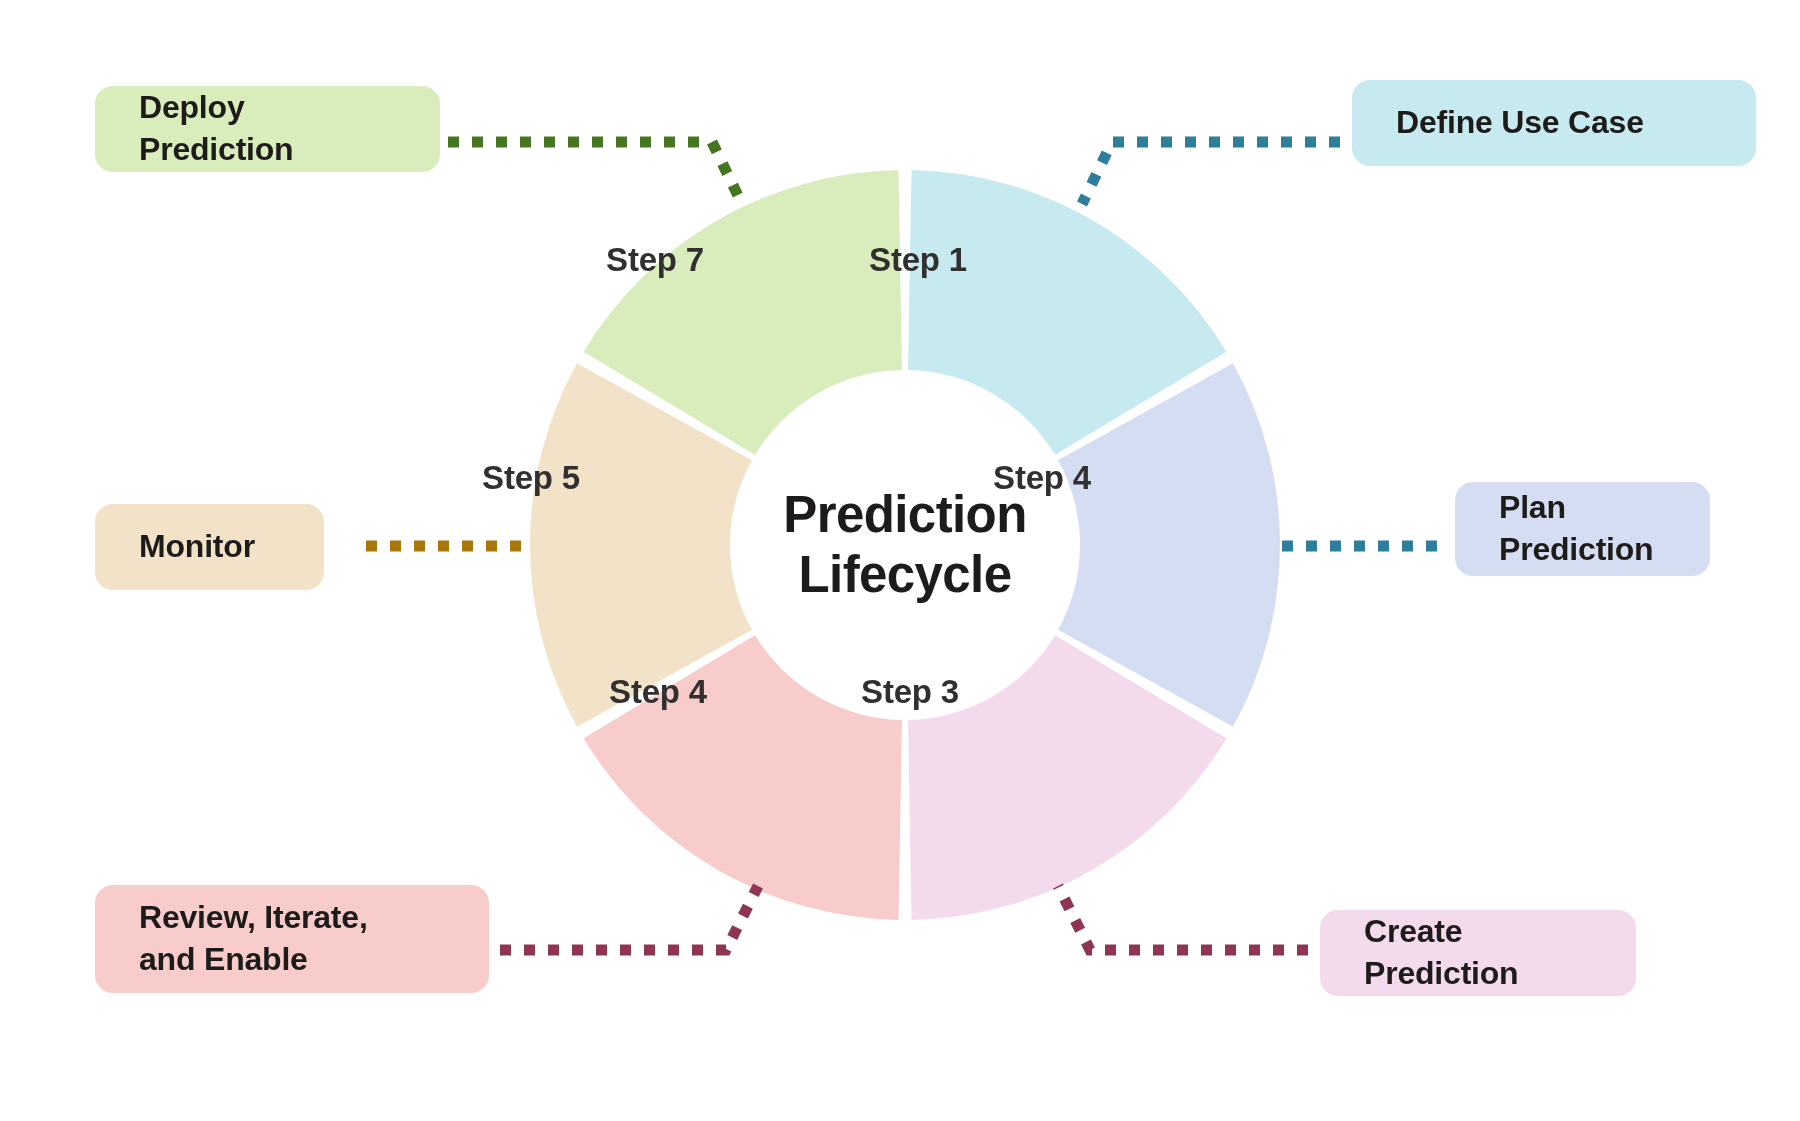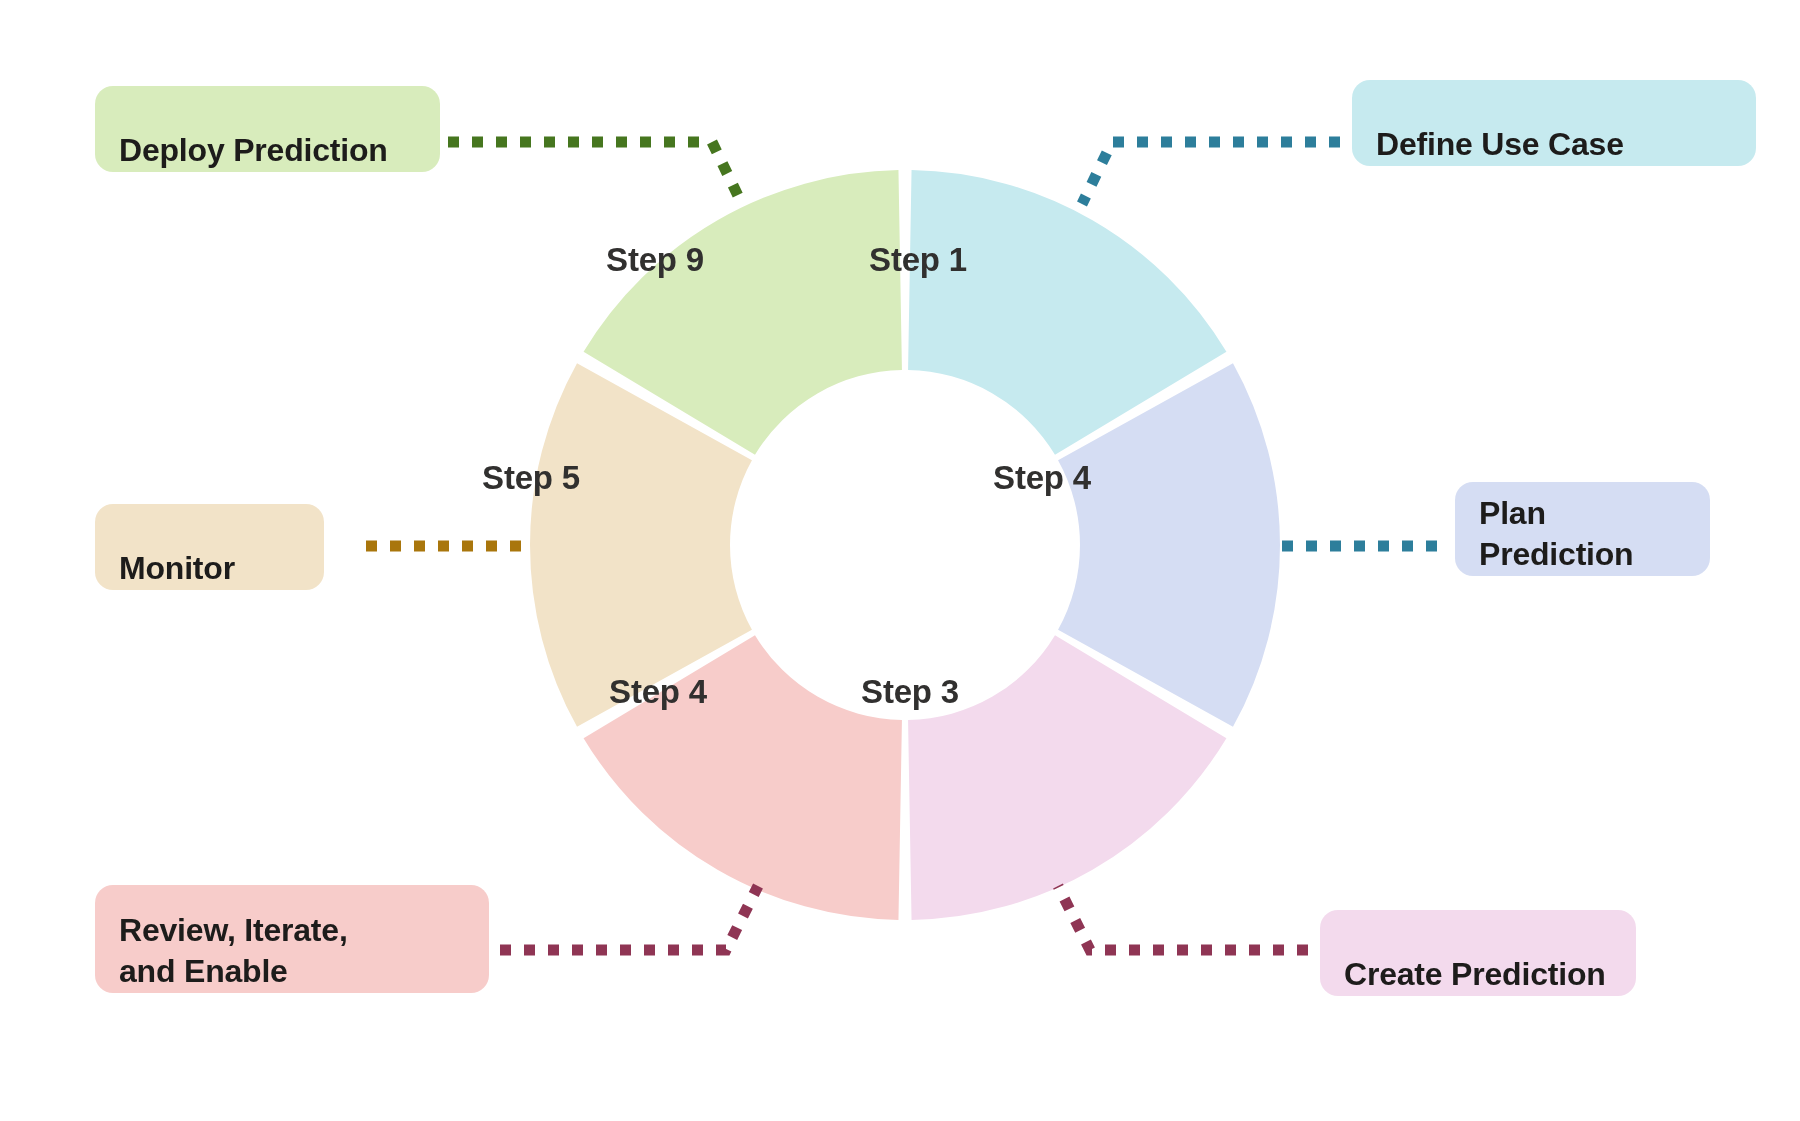--- a/index.html
+++ b/index.html
@@ -45,23 +45,23 @@
     font-weight: 700;
     line-height: 1.18;
     color: #1d1c1b;
     letter-spacing: -0.6px;
     white-space: pre;
   }
   .chip {
     position: absolute;
     border-radius: 18px;
     display: flex;
-    align-items: flex-end;
+    align-items: center;
     box-sizing: border-box;
-    padding: 0 24px;
+    padding: 0 44px;
   }
   .chip .chip-text {
     font-size: 32px;
     font-weight: 700;
     color: #1d1c1b;
     letter-spacing: -0.2px;
     line-height: 1.3;
     white-space: pre-line;
   }
 </style>
@@ -88,23 +88,25 @@
         <polyline points="1308,950 1090,950 1058,886" fill="none" stroke="#8f3554" stroke-width="11" stroke-linecap="butt" stroke-linejoin="miter" stroke-dasharray="11 13"></polyline>
       </g>
   </svg>
 
   <div id="seg-labels">
       <div class="seg-label" style="left: 918px; top: 260px;">Step 1</div>
       <div class="seg-label" style="left: 1042px; top: 478px;">Step 4</div>
       <div class="seg-label" style="left: 910px; top: 692px;">Step 3</div>
       <div class="seg-label" style="left: 658px; top: 692px;">Step 4</div>
       <div class="seg-label" style="left: 531px; top: 478px;">Step 5</div>
-      <div class="seg-label" style="left: 655px; top: 260px;">Step 9</div>
+      <div class="seg-label" style="left: 655px; top: 260px;">Step 7</div>
     </div>
 
+  <div class="center-title"><span>Prediction</span>
+<span>Lifecycle</span></div>
 
   <div id="chips">
       <div class="chip" style="left: 95px; top: 86px; width: 345px; height: 86px; background: rgb(216, 236, 188);">
         <span class="chip-text">Deploy Prediction</span>
       </div>
       <div class="chip" style="left: 1352px; top: 80px; width: 404px; height: 86px; background: rgb(198, 234, 239);">
         <span class="chip-text">Define Use Case</span>
       </div>
       <div class="chip" style="left: 95px; top: 504px; width: 229px; height: 86px; background: rgb(242, 227, 200);">
         <span class="chip-text">Monitor</span>

